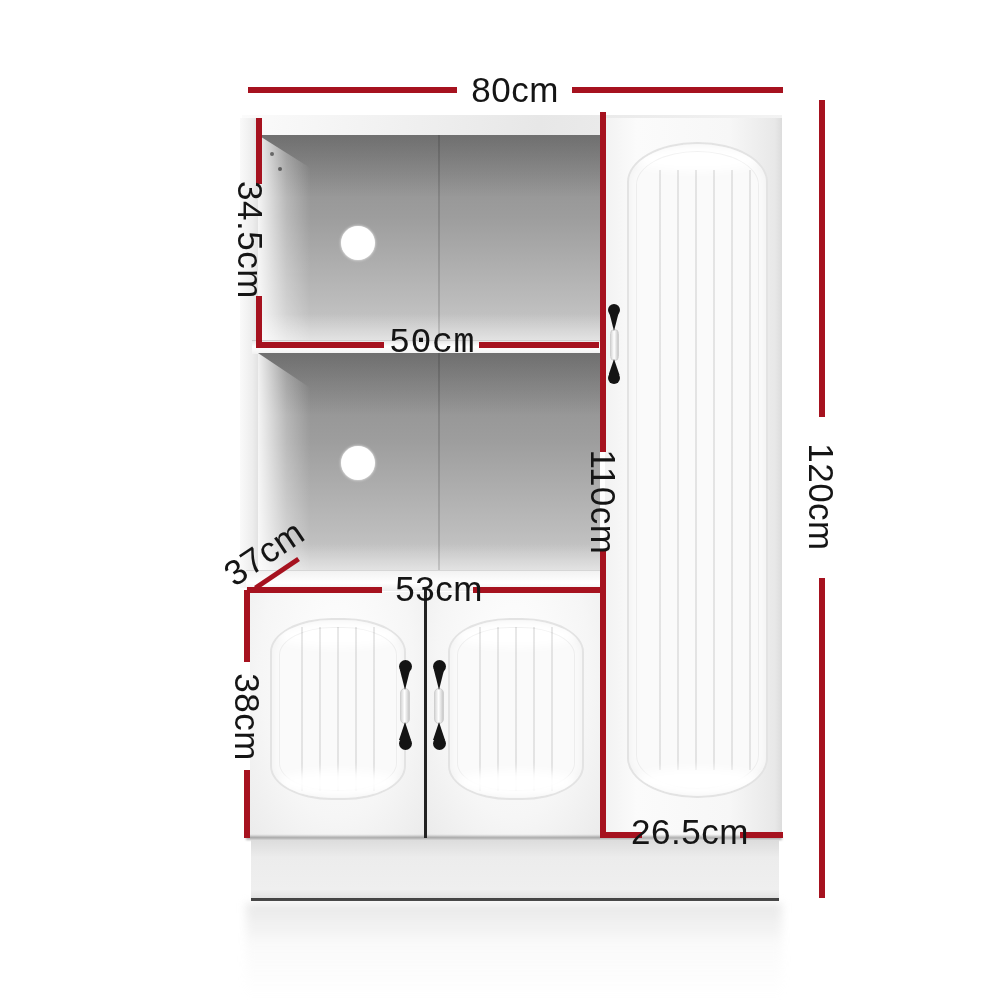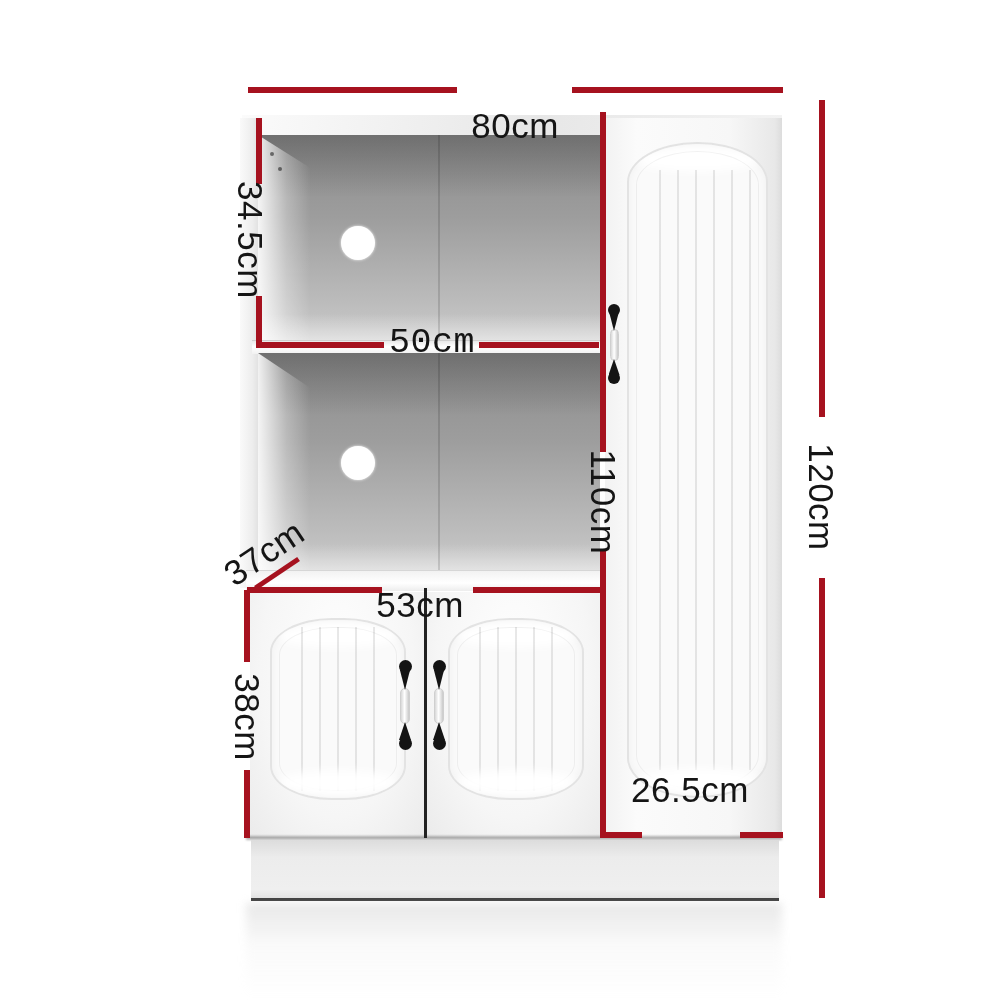--- a/index.html
+++ b/index.html
@@ -166,46 +166,46 @@
       </div>
     </div>
 
     <div class="abs under-shadow"></div>
     <div class="abs plinth"></div>
     <div class="abs reflection"></div>
   </div>
 
   <div class="abs dimseg" style="left:248px;top:87px;width:209px;height:6px;"></div>
   <div class="abs dimseg" style="left:572px;top:87px;width:211px;height:6px;"></div>
-  <div class="abs dlabel" style="left:515px;top:90px;margin-top:36px;">80cm</div>
+  <div class="abs dlabel" style="left:515px;top:90px;">80cm</div>
 
   <div class="abs dimseg" style="left:256px;top:118px;width:6px;height:66px;"></div>
   <div class="abs dimseg" style="left:256px;top:296px;width:6px;height:52px;"></div>
   <div class="abs dlabel rot" style="left:250px;top:240px;">34.5cm</div>
 
   <div class="abs dimseg" style="left:262px;top:342px;width:122px;height:6px;"></div>
   <div class="abs dimseg" style="left:479px;top:342px;width:120px;height:6px;"></div>
   <div class="abs dlabel" style="left:432px;top:343px;font-family:Liberation Mono, monospace;">50cm</div>
 
   <div class="abs dimseg" style="left:600px;top:112px;width:6px;height:340px;"></div>
   <div class="abs dimseg" style="left:600px;top:551px;width:6px;height:287px;"></div>
   <div class="abs dlabel rot" style="left:603px;top:502px;">110cm</div>
 
   <div class="abs dimseg" style="left:600px;top:832px;width:42px;height:6px;"></div>
   <div class="abs dimseg" style="left:740px;top:832px;width:43px;height:6px;"></div>
-  <div class="abs dlabel" style="left:690px;top:790px;">26.5cm</div>
+  <div class="abs dlabel" style="left:690px;top:832px;">26.5cm</div>
 
   <div class="abs dimseg" style="left:819px;top:100px;width:6px;height:317px;"></div>
   <div class="abs dimseg" style="left:819px;top:578px;width:6px;height:320px;"></div>
   <div class="abs dlabel rot" style="left:821px;top:497px;">120cm</div>
 
   <div class="abs dimseg" style="left:251px;top:571px;width:52px;height:5px;transform:rotate(-34deg);"></div>
   <div class="abs dlabel diag" style="left:264px;top:553px;">37cm</div>
 
   <div class="abs dimseg" style="left:247px;top:587px;width:135px;height:6px;"></div>
   <div class="abs dimseg" style="left:473px;top:587px;width:131px;height:6px;"></div>
-  <div class="abs dlabel" style="left:420px;top:589px;margin-top:16px;">53cm</div>
+  <div class="abs dlabel" style="left:439px;top:589px;">53cm</div>
 
   <div class="abs dimseg" style="left:244px;top:590px;width:6px;height:72px;"></div>
   <div class="abs dimseg" style="left:244px;top:770px;width:6px;height:68px;"></div>
   <div class="abs dlabel rot" style="left:247px;top:717px;">38cm</div>
 
 </div>
 
 </body></html>

